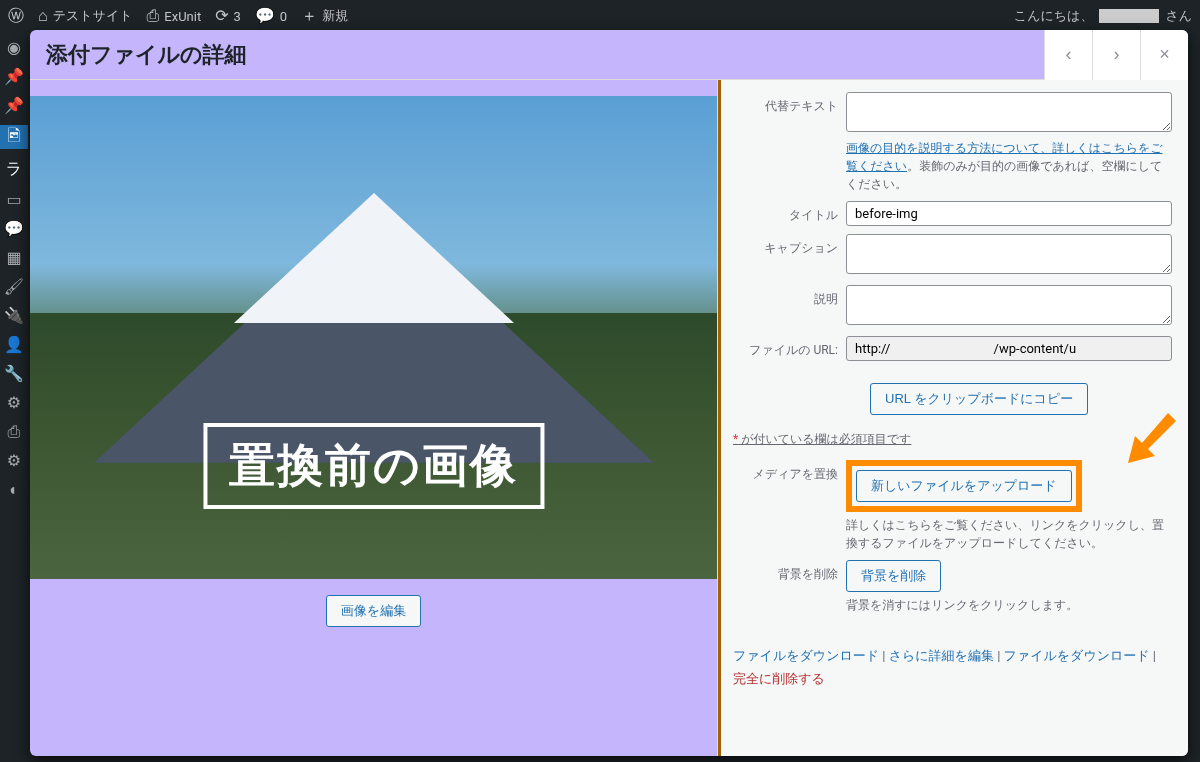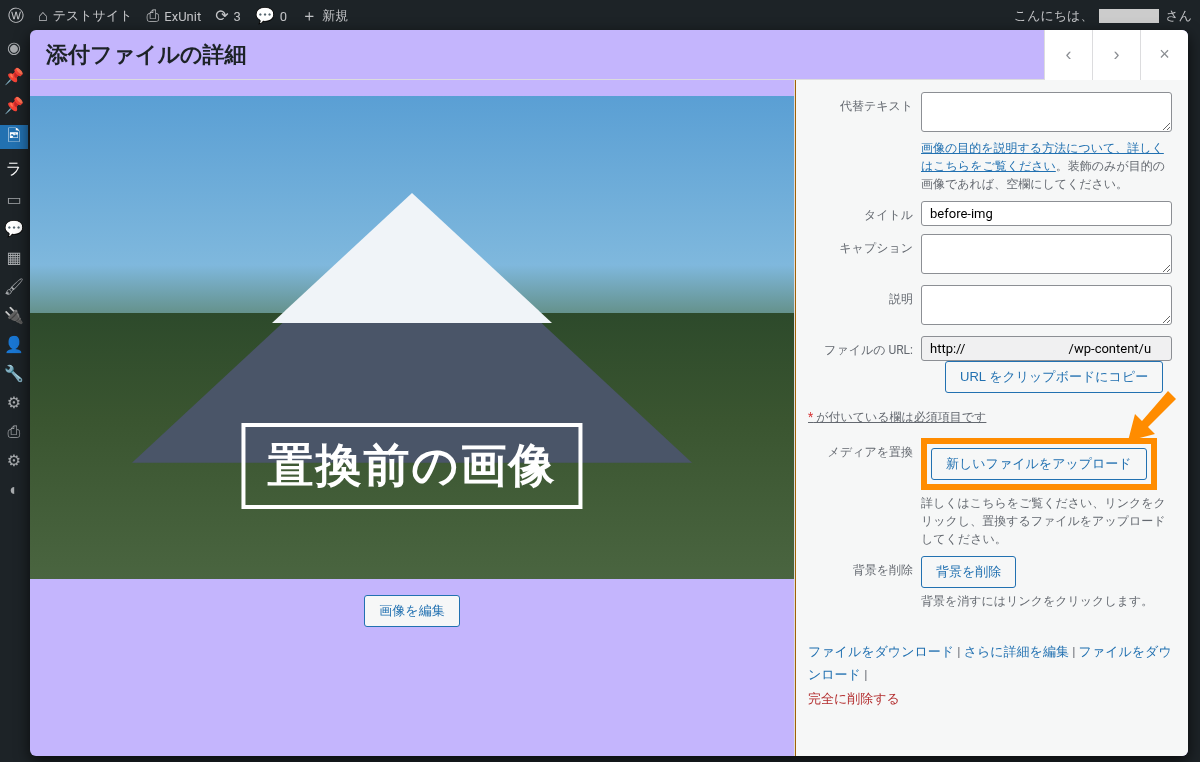--- a/index.html
+++ b/index.html
@@ -27,21 +27,21 @@
 .image-wrap { width: 812px; height: 483px; position: relative; background: linear-gradient(to bottom, #5a9fd4 0%, #7fb8dd 35%, #4a6b3a 55%, #3a5530 100%); overflow: hidden; }
 
 .mtn { position: absolute; left: 50%; top: 50%; transform: translate(-50%, -52%); width: 0; height: 0; border-left: 280px solid transparent; border-right: 280px solid transparent; border-bottom: 260px solid #4a5568; }
 .snow { position: absolute; left: 50%; top: 20%; transform: translateX(-50%); width: 0; height: 0; border-left: 140px solid transparent; border-right: 140px solid transparent; border-bottom: 130px solid #f0f4f8; }
 .hills { position: absolute; left: 0; right: 0; bottom: 0; height: 55%; background: linear-gradient(to bottom, #2d4a2b 0%, #3a5530 40%, #4a6540 100%); }
 .caption-box { position: absolute; left: 50%; bottom: 70px; transform: translateX(-50%); border: 4px solid #fff; padding: 8px 22px; }
 .caption-box span { color: #fff; font-size: 46px; font-weight: 800; letter-spacing: 2px; white-space: nowrap; }
 
 .btn-secondary { background: #f6f7f7; border: 1px solid #2271b1; color: #2271b1; padding: 6px 14px; font-size: 13px; border-radius: 3px; cursor: pointer; }
 
-.sidebar { width: 393px; background: #f6f7f7; border-left: 1px solid #a16207; overflow-y: auto; padding: 12px 16px 16px 12px; font-size: 12px; }
+.sidebar { width: 470px; background: #f6f7f7; border-left: 3px solid #a16207; overflow-y: auto; padding: 12px 16px 16px 12px; font-size: 12px; }
 .field-row { display: flex; align-items: flex-start; margin-bottom: 8px; gap: 8px; }
 .field-label { width: 105px; text-align: right; color: #646970; padding-top: 6px; font-size: 12px; }
 .field-val { flex: 1; }
 .field-val input[type=text], .field-val textarea { width: 100%; border: 1px solid #8c8f94; border-radius: 3px; padding: 4px 8px; font-size: 13px; font-family: inherit; background: #fff; }
 .field-val textarea { resize: vertical; }
 .help { font-size: 12px; color: #646970; line-height: 1.5; margin-top: 4px; }
 .help a { color: #2271b1; text-decoration: underline; }
 .required-note { color: #646970; font-size: 12px; margin: 16px 0 12px; text-decoration: underline; }
 .required-note .ast { color: #d63638; }
 
@@ -150,21 +150,21 @@
 
       <div class="field-row">
         <div class="field-label">説明</div>
         <div class="field-val"><textarea rows="2" style=""></textarea></div>
       </div>
 
       <div class="field-row">
         <div class="field-label">ファイルの URL:</div>
         <div class="field-val">
           <input type="text" readonly="" style="background: rgb(240, 240, 241);" value="http://                                /wp-content/u">
-          <div style="margin-top:0;padding-left:24px;"><button class="btn-secondary">URL をクリップボードにコピー</button></div>
+          <div style="margin-top:22px;padding-left:24px;"><button class="btn-secondary">URL をクリップボードにコピー</button></div>
         </div>
       </div>
 
       <div class="required-note"><span class="ast">*</span><span> が付いている欄は必須項目です</span></div>
 
       <div class="field-row" style="position:relative;">
         <div class="field-label">メディアを置換</div>
         <div class="field-val">
           <span class="highlight-box">
             <button class="btn-secondary">新しいファイルをアップロード</button>

